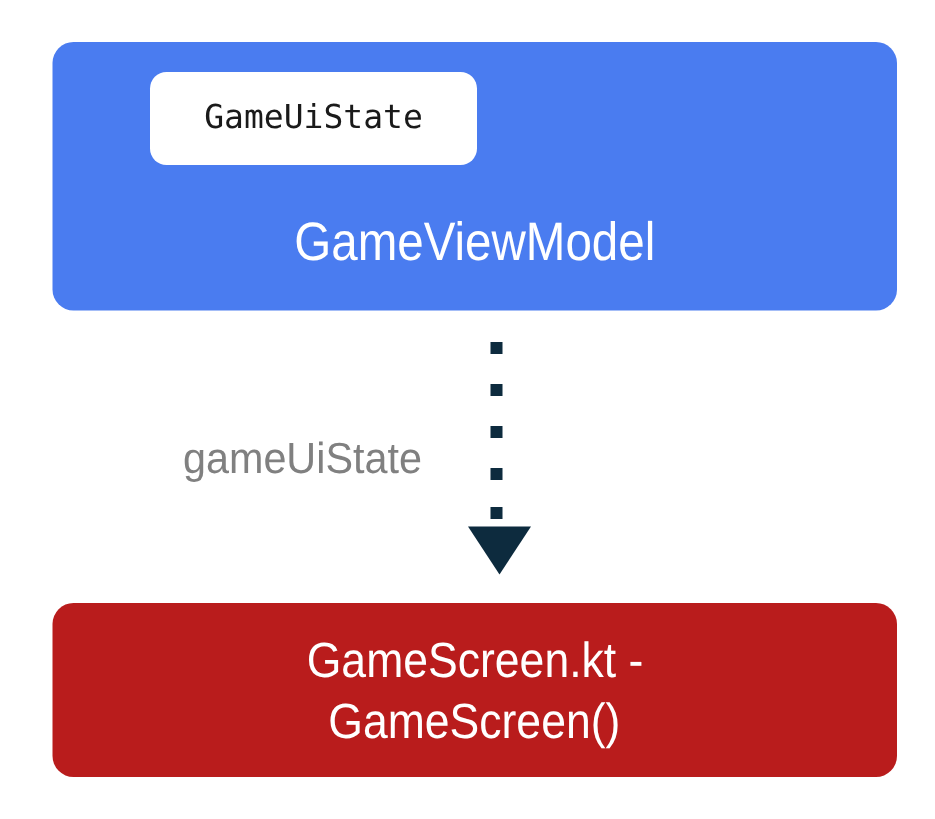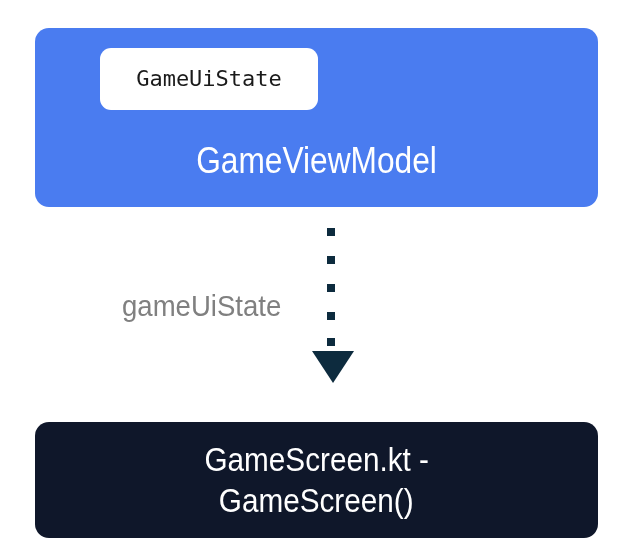--- a/index.html
+++ b/index.html
@@ -86,24 +86,24 @@
     color: #808080;
     white-space: nowrap;
     transform: scaleX(0.95);
     transform-origin: left center;
   }
 
   
   .node-screen {
     position: absolute;
     left: 35px;
-    top: 422px;
+    top: 402px;
     width: 563px;
     height: 116px;
-    background: #0f172a;
+    background: #b91c1c;
     border-radius: 14px;
     display: flex;
     flex-direction: column;
     align-items: center;
     justify-content: center;
     box-sizing: border-box;
   }
   .screen-title-line {
     font-family: "Liberation Sans", sans-serif;
     font-size: 33px;

